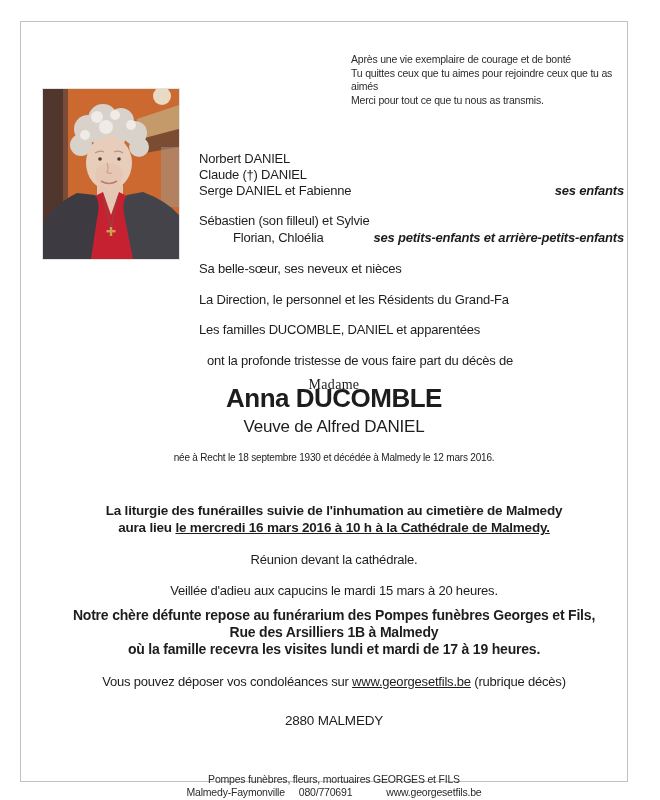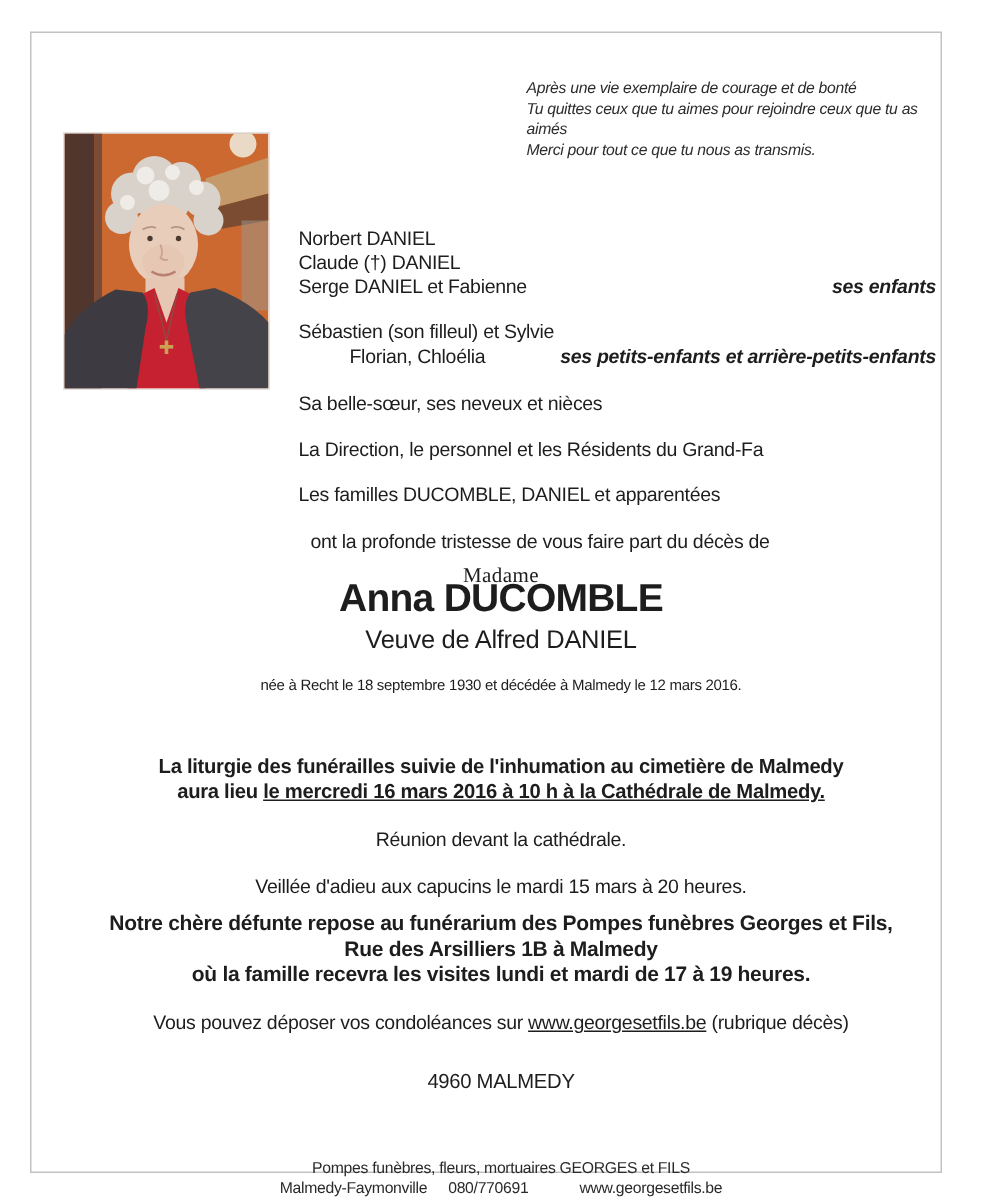--- a/index.html
+++ b/index.html
@@ -13,21 +13,21 @@
   .card {
     position:absolute; left:20px; top:21px;
     width:606px; height:759px;
     border:1px solid #c2c2c2;
     background:#ffffff;
   }
   .ln { position:absolute; white-space:nowrap; font-size:13px; letter-spacing:-0.2px; line-height:15px; }
   .center { left:20px; right:0; text-align:center; white-space:nowrap; }
   .u { text-decoration:underline; }
   .right-label { right:3px; text-align:right; font-weight:bold; font-style:italic; }
-  .poem { position:absolute; left:330px; top:31px; font-style:italic; font-size:10.5px; line-height:13.5px; color:#2c2c2c; letter-spacing:-0.2px; }
+  .poem { position:absolute; left:330px; top:31px; font-size:10.5px; line-height:13.5px; color:#2c2c2c; letter-spacing:-0.2px; }
   .photo { position:absolute; left:22px; top:67px; width:136px; height:170px; box-shadow:0 0 0 1px #e3e3e3; }
   .madame { font-family:"Liberation Serif","DejaVu Serif",serif; font-size:14px; letter-spacing:0.3px; }
   .deceased-name { font-size:26px; font-weight:bold; letter-spacing:-0.5px; }
   .widow { font-size:17px; }
   .life { font-size:10px; }
   .lit { font-weight:bold; font-size:13.5px; }
   .repose { font-weight:bold; font-size:14px; }
   .footer-small { font-size:10.5px; color:#2a2a2a; letter-spacing:-0.2px;margin-top:20px; }
   .gap-med { display:inline-block; width:14px; }
   .gap-big { display:inline-block; width:34px; }
@@ -116,18 +116,18 @@
   <div class="ln center lit" style="top:498px;"><span>aura lieu </span><span class="u">le mercredi 16 mars 2016 à 10 h à la Cathédrale de Malmedy.</span></div>
   <div class="ln center" style="top:530px;">Réunion devant la cathédrale.</div>
   <div class="ln center" style="top:561px;">Veillée d'adieu aux capucins le mardi 15 mars à 20 heures.</div>
 
   <div class="ln center repose" style="top:586px;">Notre chère défunte repose au funérarium des Pompes funèbres Georges et Fils,</div>
   <div class="ln center repose" style="top:603px;">Rue des Arsilliers 1B à Malmedy</div>
   <div class="ln center repose" style="top:620px;">où la famille recevra les visites lundi et mardi de 17 à 19 heures.</div>
 
   <div class="ln center" style="top:652px;"><span>Vous pouvez déposer vos condoléances sur </span><span class="u">www.georgesetfils.be</span><span> (rubrique décès)</span></div>
 
-  <div class="ln center" style="top:691px; font-size:13.5px;">4960 MALMEDY</div>
+  <div class="ln center" style="top:691px; font-size:13.5px;">2880 MALMEDY</div>
 
   <div class="ln center footer-small" style="top:730px;">Pompes funèbres, fleurs, mortuaires GEORGES et FILS</div>
   <div class="ln center footer-small" style="top:743px;"><span>Malmedy-Faymonville</span><span class="gap-med"></span><span>080/770691</span><span class="gap-big"></span><span>www.georgesetfils.be</span></div>
 
 </div>
 
 </body></html>

